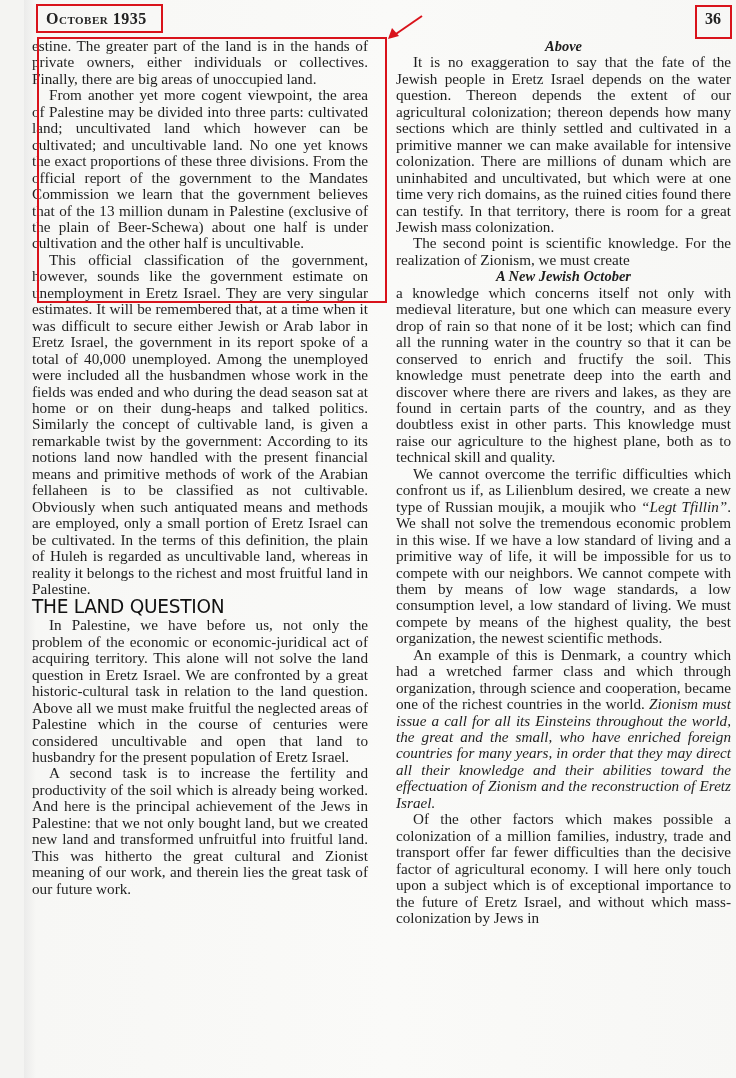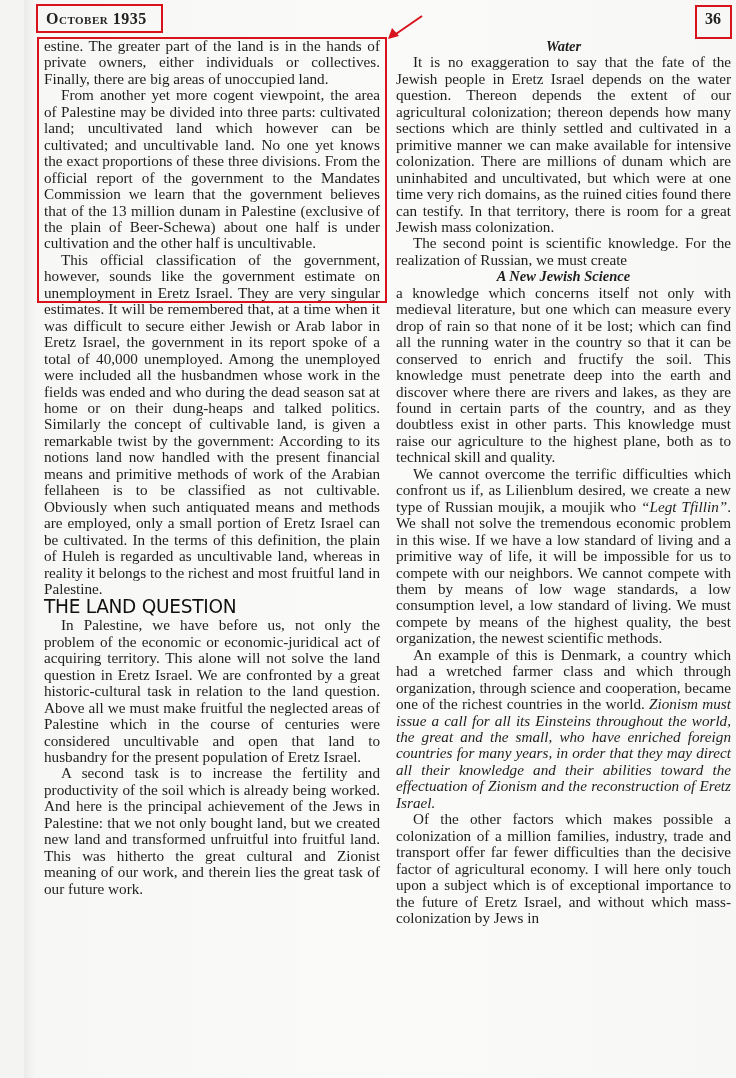--- a/index.html
+++ b/index.html
@@ -8,21 +8,21 @@
     background:#f4f4f2;
     font-family:"Liberation Serif","DejaVu Serif",serif;
     color:#1e1e1e;
   }
   .page { position:absolute; left:0; top:0; width:736px; height:1078px;
     background:linear-gradient(90deg,#ebebea 0px,#f7f7f5 12px,#fafaf8 50%,#f7f7f5 724px,#e8e8e6 736px);margin-left:24px; }
   .header-date { position:absolute; left:22px; top:10px; font-size:16px; letter-spacing:0.5px; font-variant:small-caps; font-weight:bold; color:#222; }
   .header-page { position:absolute; left:681px; top:10px; font-size:16px; font-weight:bold; color:#222; }
   .annot-box { position:absolute; border:2px solid #d9131b; box-sizing:border-box; pointer-events:none; }
   .col { position:absolute; top:38px; width:336px; font-size:15.2px; line-height:16.45px; text-align:justify; hyphens:manual; }
-  .col.left { left:20px; }
+  .col.left { left:8px; }
   .col.right { left:372px; width:335px; }
   .col p { margin:0; text-indent:0; }
   .col p.ind { text-indent:17px; }
   .sub { text-align:center; font-style:italic; font-weight:bold; font-size:14.5px; margin:0; line-height:16.45px; }
   .section-heading { font-family:"DejaVu Sans","Liberation Sans",sans-serif; font-size:19.5px; font-weight:normal; line-height:20px; margin:0; letter-spacing:-0.3px; color:#111; transform:scaleX(0.95); transform-origin:left; }
   em { font-style:italic; }
   svg.arrow { position:absolute; left:355px; top:8px; width:50px; height:40px; overflow:visible; }
 </style>
 </head>
 <body>
@@ -35,24 +35,24 @@
   <div class="col left">
     <p>estine. The greater part of the land is in the hands of private owners, either individuals or collectives. Finally, there are big areas of unoccupied land.</p>
     <p class="ind">From another yet more cogent viewpoint, the area of Palestine may be divided into three parts: cultivated land; uncultivated land which however can be cultivated; and uncultivable land. No one yet knows the exact proportions of these three divisions. From the official report of the government to the Mandates Commission we learn that the government believes that of the 13 million dunam in Palestine (exclusive of the plain of Beer-Schewa) about one half is under cultivation and the other half is uncultivable.</p>
     <p class="ind">This official classification of the government, however, sounds like the government estimate on unemployment in Eretz Israel. They are very singular estimates. It will be remembered that, at a time when it was difficult to secure either Jewish or Arab labor in Eretz Israel, the government in its report spoke of a total of 40,000 unemployed. Among the unemployed were included all the husbandmen whose work in the fields was ended and who during the dead season sat at home or on their dung-heaps and talked politics. Similarly the concept of cultivable land, is given a remarkable twist by the government: According to its notions land now handled with the present financial means and primitive methods of work of the Arabian fellaheen is to be classified as not cultivable. Obviously when such antiquated means and methods are employed, only a small portion of Eretz Israel can be cultivated. In the terms of this definition, the plain of Huleh is regarded as uncultivable land, whereas in reality it belongs to the richest and most fruitful land in Palestine.</p>
     <h2 class="section-heading">THE LAND QUESTION</h2>
     <p class="ind">In Palestine, we have before us, not only the problem of the economic or economic-juridical act of acquiring territory. This alone will not solve the land question in Eretz Israel. We are confronted by a great historic-cultural task in relation to the land question. Above all we must make fruitful the neglected areas of Palestine which in the course of centuries were considered uncultivable and open that land to husbandry for the present population of Eretz Israel.</p>
     <p class="ind">A second task is to increase the fertility and productivity of the soil which is already being worked. And here is the principal achievement of the Jews in Palestine: that we not only bought land, but we created new land and transformed unfruitful into fruitful land. This was hitherto the great cultural and Zionist meaning of our work, and therein lies the great task of our future work.</p>
   </div>
 
   <div class="col right">
-    <p class="sub">Water</p>
+    <p class="sub">Above</p>
     <p class="ind">It is no exaggeration to say that the fate of the Jewish people in Eretz Israel depends on the water question. Thereon depends the extent of our agricultural colonization; thereon depends how many sections which are thinly settled and cultivated in a primitive manner we can make available for intensive colonization. There are millions of dunam which are uninhabited and uncultivated, but which were at one time very rich domains, as the ruined cities found there can testify. In that territory, there is room for a great Jewish mass colonization.</p>
-    <p class="ind">The second point is scientific knowledge. For the realization of Russian, we must create</p>
-    <p class="sub">A New Jewish Science</p>
+    <p class="ind">The second point is scientific knowledge. For the realization of Zionism, we must create</p>
+    <p class="sub">A New Jewish October</p>
     <p>a knowledge which concerns itself not only with medieval literature, but one which can measure every drop of rain so that none of it be lost; which can find all the running water in the country so that it can be conserved to enrich and fructify the soil. This knowledge must penetrate deep into the earth and discover where there are rivers and lakes, as they are found in certain parts of the country, and as they doubtless exist in other parts. This knowledge must raise our agriculture to the highest plane, both as to technical skill and quality.</p>
     <p class="ind"><span>We cannot overcome the terrific difficulties which confront us if, as Lilienblum desired, we create a new type of Russian moujik, a moujik who </span><em>“Legt Tfillin”</em><span>. We shall not solve the tremendous economic problem in this wise. If we have a low standard of living and a primitive way of life, it will be impossible for us to compete with our neighbors. We cannot compete with them by means of low wage standards, a low consumption level, a low standard of living. We must compete by means of the highest quality, the best organization, the newest scientific methods.</span></p>
     <p class="ind"><span>An example of this is Denmark, a country which had a wretched farmer class and which through organization, through science and cooperation, became one of the richest countries in the world. </span><em>Zionism must issue a call for all its Einsteins throughout the world, the great and the small, who have enriched foreign countries for many years, in order that they may direct all their knowledge and their abilities toward the effectuation of Zionism and the reconstruction of Eretz Israel.</em></p>
     <p class="ind">Of the other factors which makes possible a colonization of a million families, industry, trade and transport offer far fewer difficulties than the decisive factor of agricultural economy. I will here only touch upon a subject which is of exceptional importance to the future of Eretz Israel, and without which mass-colonization by Jews in</p>
   </div>
 
   <div class="annot-box" style="left:12px;top:4px;width:127px;height:29px;"></div>
   <div class="annot-box" style="left:671px;top:5px;width:37px;height:34px;"></div>
   <div class="annot-box" style="left:13px;top:37px;width:350px;height:266px;"></div>
   <svg class="arrow" viewBox="0 0 50 40">

